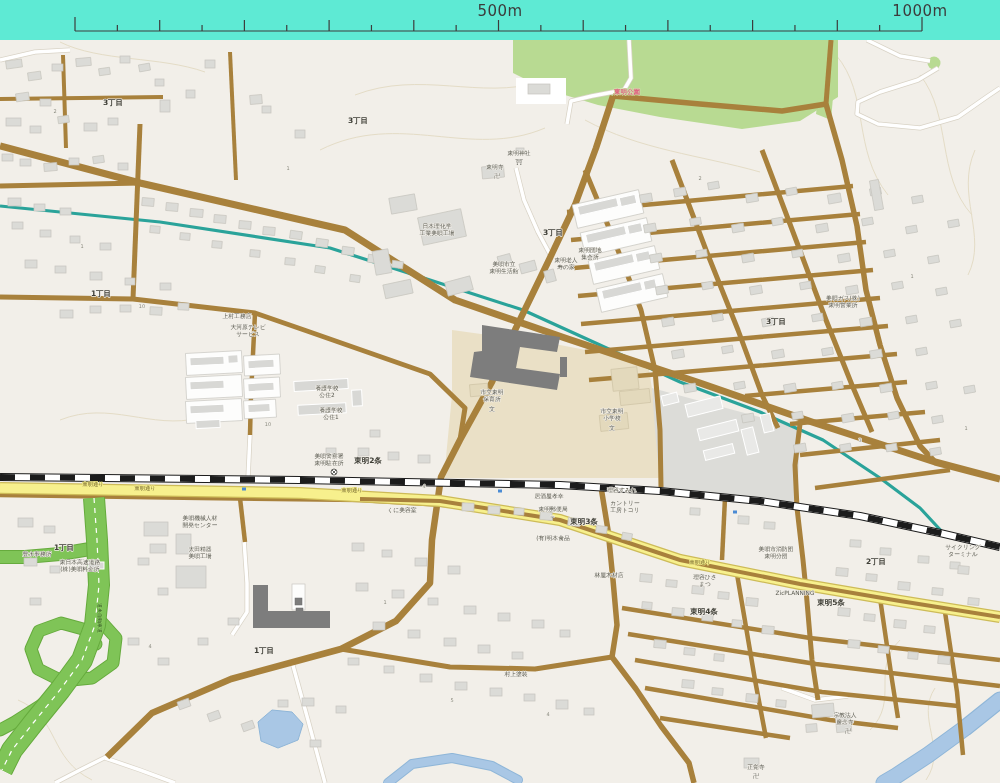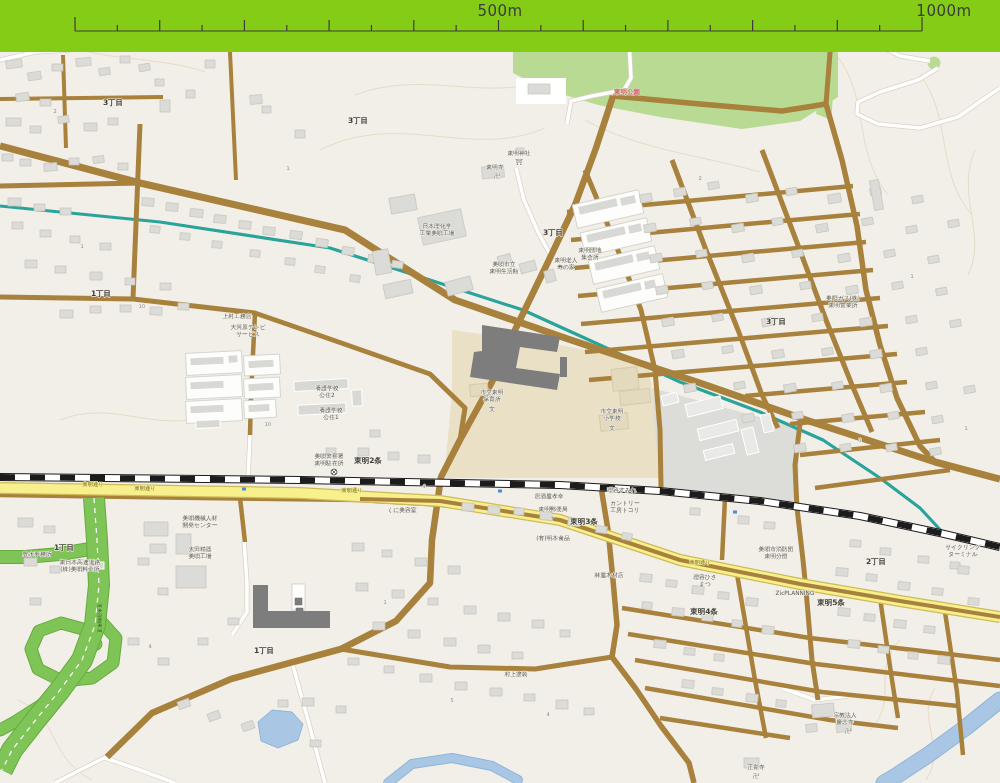--- a/index.html
+++ b/index.html
@@ -1,20 +1,20 @@
 <!DOCTYPE html>
 <html><head>
 <meta charset="utf-8">
 <style>
   html,body{margin:0;padding:0;background:#fff;font-family:"DejaVu Sans",sans-serif;}
   #stage{position:relative;width:1000px;height:783px;overflow:hidden;background:#fff;}
-  #scalebar{position:absolute;left:0;top:0;width:1000px;height:52px;background:#84cc16;z-index:5;}
+  #scalebar{position:absolute;left:0;top:0;width:1000px;height:40px;background:#5eead4;z-index:5;}
   .scale-label{position:absolute;top:2px;font-size:15px;color:#3c3c3c;letter-spacing:.5px;}
   #lab500{left:455px;width:90px;text-align:center;}
-  #lab1000{left:899px;width:90px;text-align:center;}
+  #lab1000{left:875px;width:90px;text-align:center;}
   #map{position:absolute;left:0;top:40px;width:1000px;height:743px;}
   svg text{text-anchor:middle;paint-order:stroke;stroke:#f2efe9;stroke-width:1.4px;stroke-linejoin:round;}
   .lbl-bold{font-size:7.5px;font-weight:700;fill:#3e3e36;}
   .lbl-poi{font-size:5.8px;fill:#5a5a50;stroke-width:1.1px;}
   .lbl-road{font-size:5.2px;fill:#6e5f26;stroke:#f7f08d;}
   .lbl-park{font-size:6.5px;font-weight:700;fill:#e06380;stroke:#cfe6ae;}
   .lbl-num{font-size:5px;fill:#8d8d82;}
   .lbl-sym{font-size:6px;fill:#64645c;stroke-width:1px;}
   .lbl-roadv{font-size:5px;fill:#2f4f1f;stroke:#86c95e;}
 </style>

